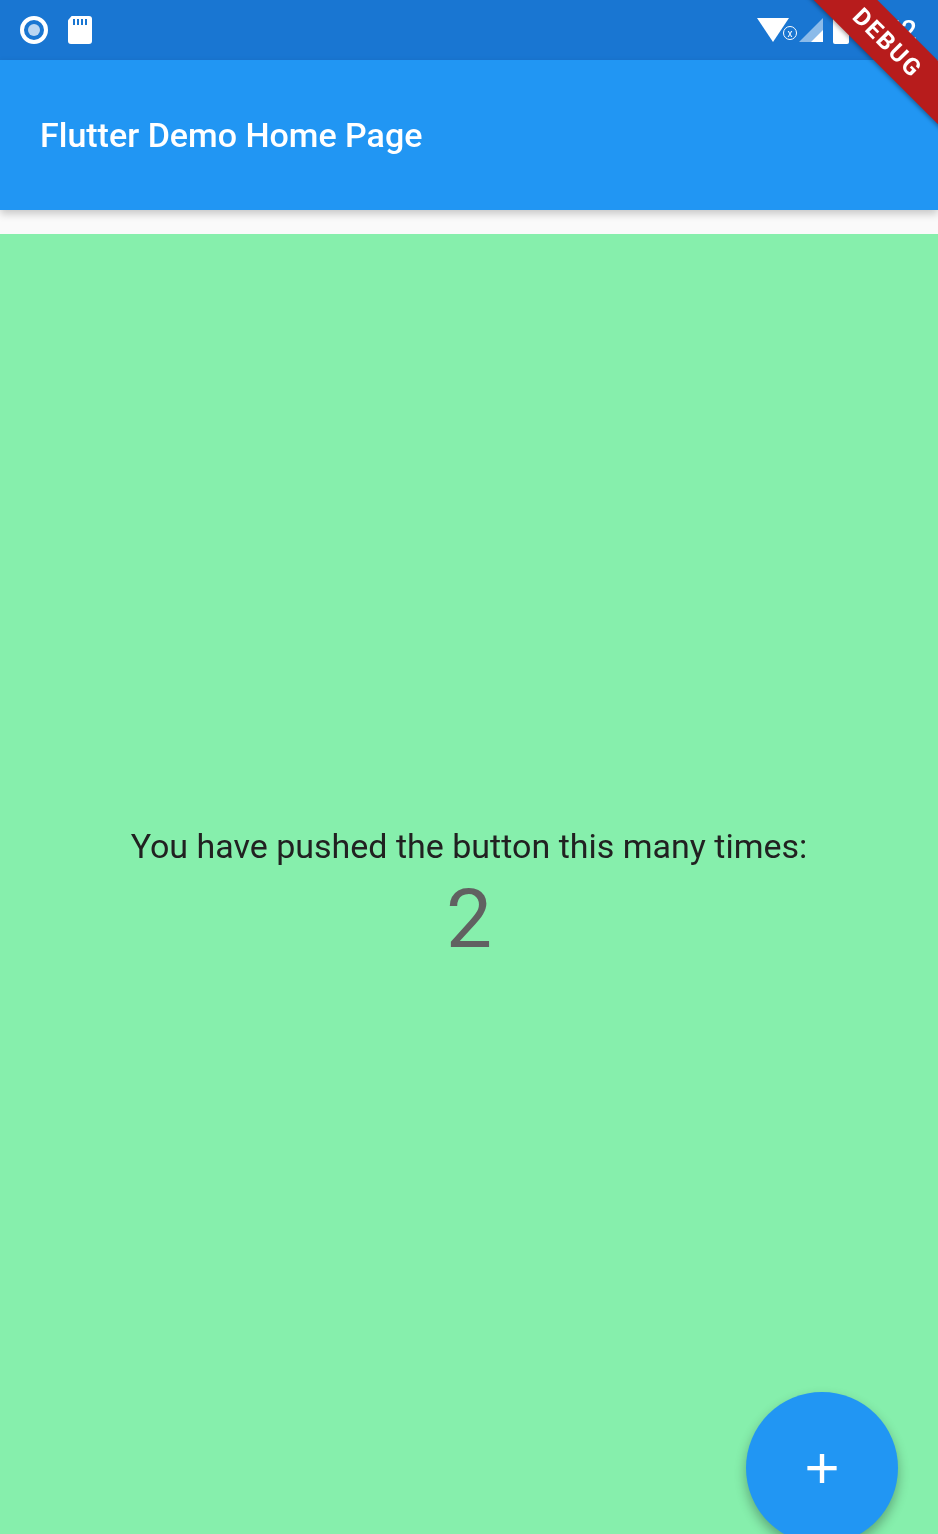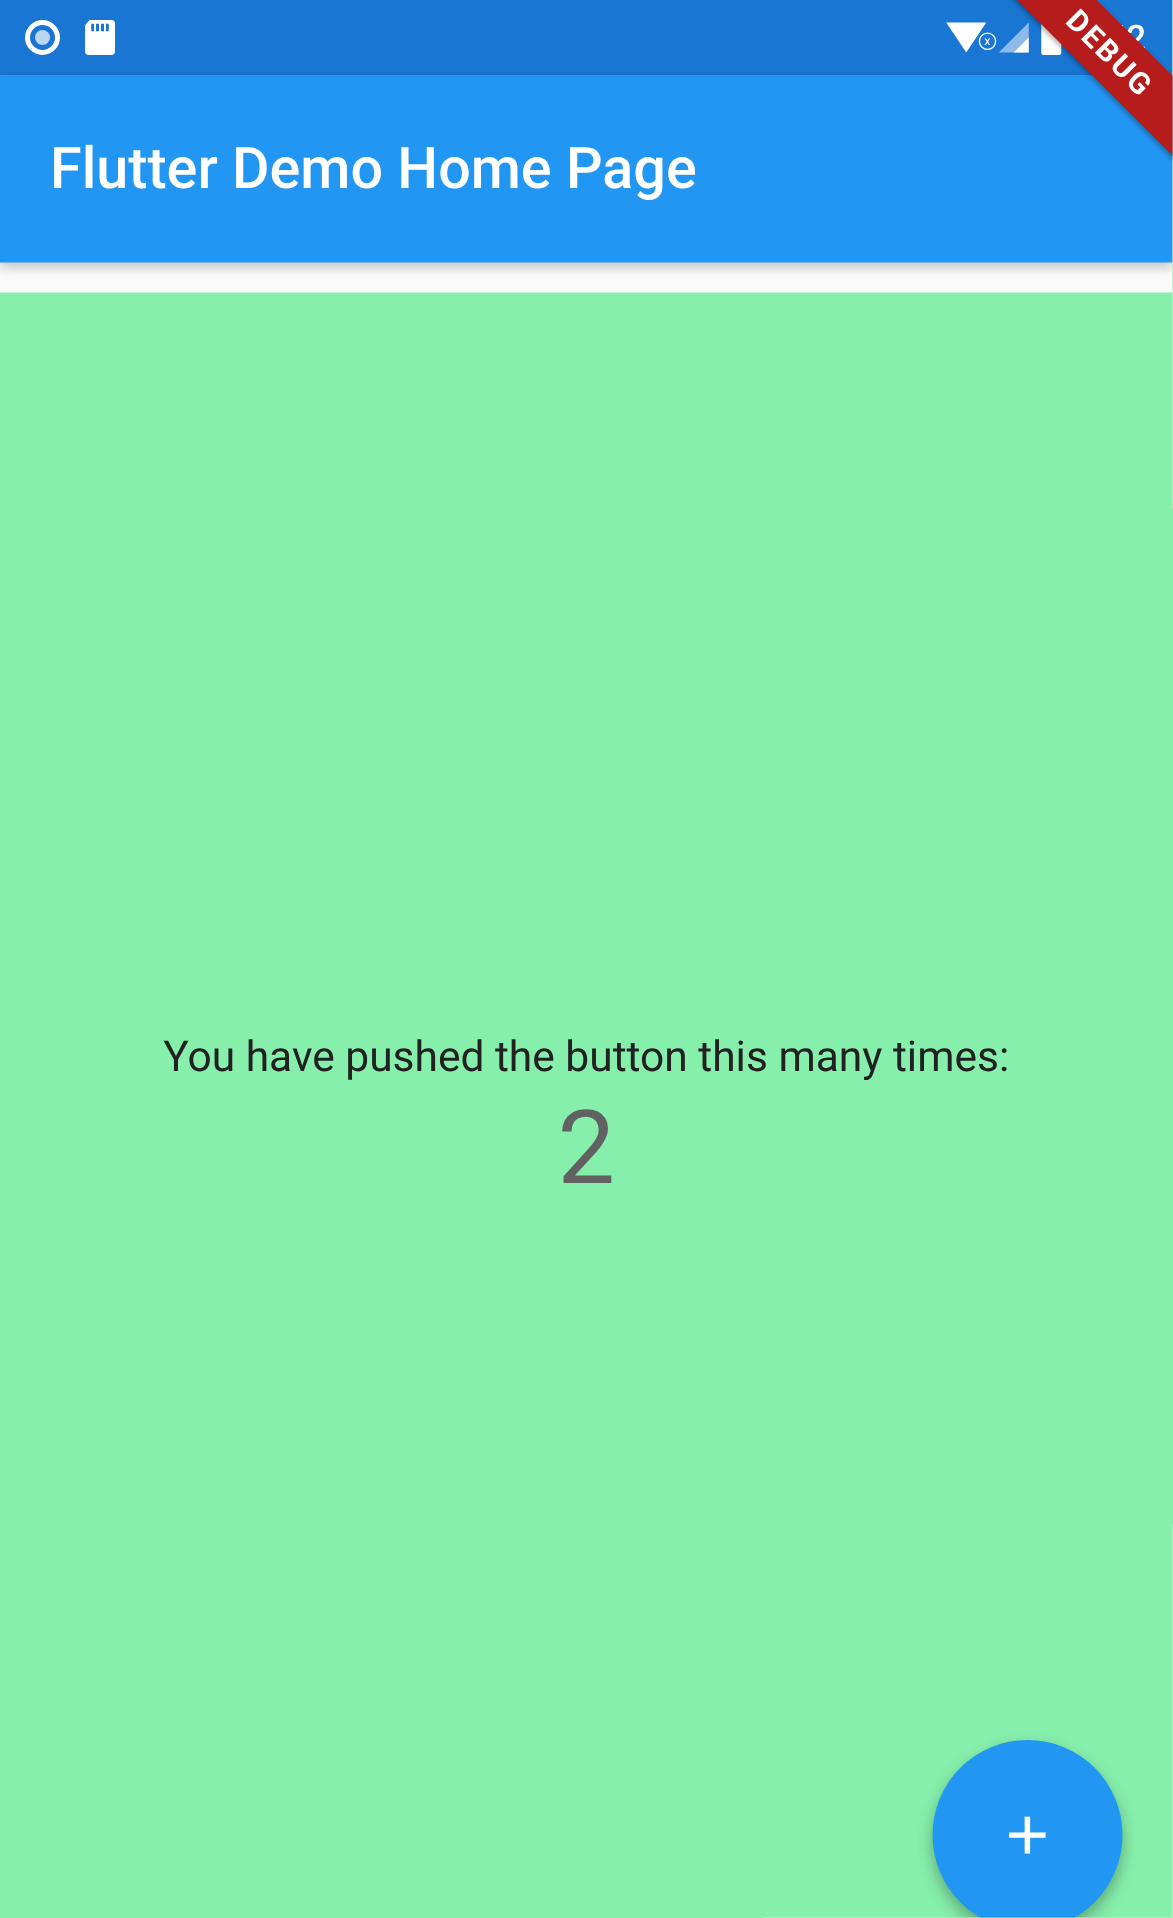--- a/index.html
+++ b/index.html
@@ -134,21 +134,21 @@
       background: #2196F3;
       display: flex;
       align-items: center;
       padding: 0 40px;
       box-shadow: 0 4px 8px rgba(0,0,0,0.2);
       position: relative;
       z-index: 2;
     }
     .app-bar-title {
       color: white;
-      font-size: 46px;
+      font-size: 34px;
       font-weight: 500;
     }
     .debug-banner {
       position: absolute;
       top: 20px;
       right: -60px;
       width: 220px;
       height: 45px;
       background: #B71C1C;
       transform: rotate(45deg);

